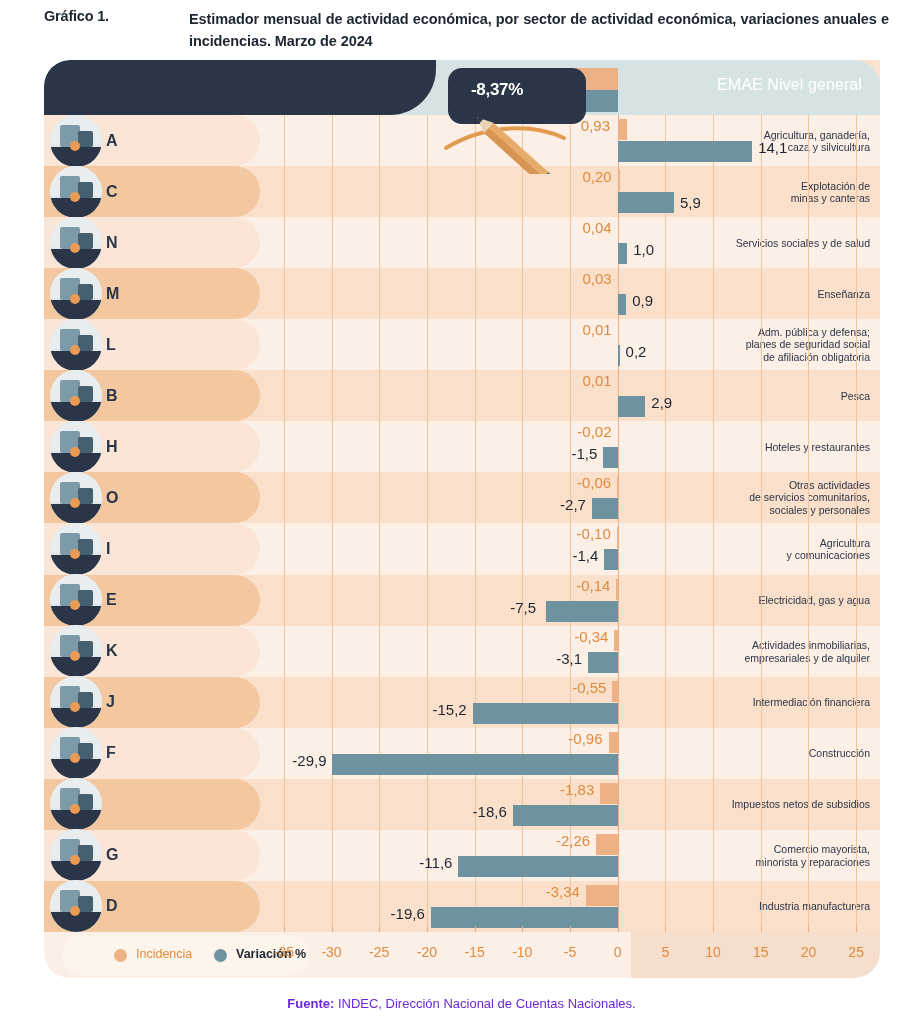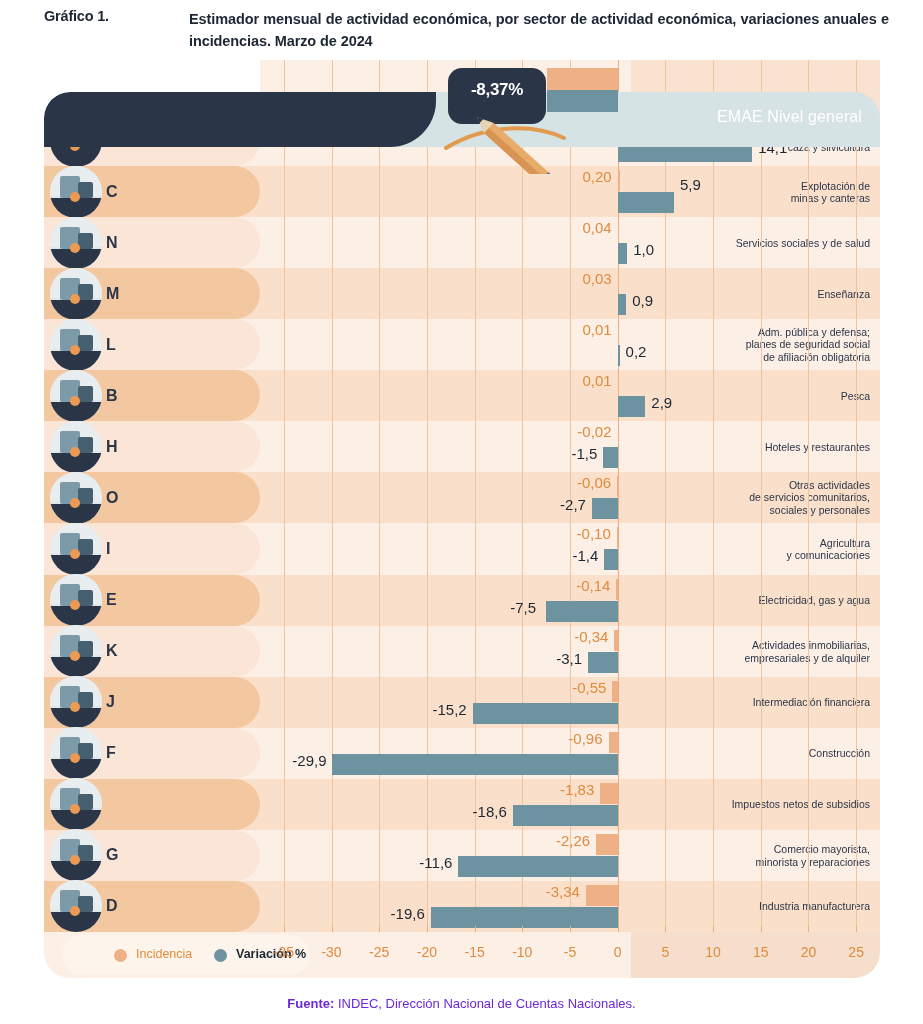--- a/index.html
+++ b/index.html
@@ -37,21 +37,20 @@
   .plot-bg-pos{
     position:absolute; left:587px; top:0; width:249px; height:872px;
     background:#fae2d1;
   }
   
   #emae-row{
     position:absolute; left:0; top:0; width:836px; height:55px;
     background:#d6e3e5;
     border-top-left-radius:26px; border-top-right-radius:26px;
     overflow:hidden;
-    margin-top:32px;
   }
   #emae-pill{
     position:absolute; left:0; top:0; width:392px; height:55px;
     background:#2b3548;
     border-top-left-radius:26px;
     border-bottom-right-radius:46px;
   }
   #emae-title{
     position:absolute; right:18px; top:16px;
     color:#ffffff; font-size:16px; letter-spacing:.1px;
@@ -115,21 +114,21 @@
   .bar-inc{ background:#eeb185; }
   .bar-var{ background:#6d93a1; }
   .val{
     position:absolute; font-size:15px; white-space:nowrap;
   }
   .val-inc{ color:#e08b3e; }
   .val-var{ color:#1d2733; }
   
   #callout{
     position:absolute; left:404px; top:8px; width:98px; height:56px;
-    background:#2b3548; border-radius:14px;
+    background:#2b3548; border-radius:14px;padding-left:40px;
   }
   #callout span{
     position:absolute; left:0; top:12px; width:98px; text-align:center;
     color:#fff; font-size:17px; font-weight:bold; letter-spacing:-.3px;
   }
   #pencil{ position:absolute; left:398px; top:44px; width:160px; height:70px; }
   
   #axis-band{
     position:absolute; left:0; top:872px; width:836px; height:46px;
   }
@@ -439,21 +438,21 @@
       <div class="grid-line" style="left: 812.154px; height: 872px;"></div>
     </div>
   <div id="bars-layer">
       <div class="bar bar-inc" style="left: 573.692px; top: 59px; width: 8.87077px; height: 21px;"></div>
       <div class="val val-inc" style="top: 57px; right: 270px;">0,93</div>
       <div class="bar bar-var" style="left: 573.692px; top: 81px; width: 134.492px; height: 21px;"></div>
       <div class="val val-var" style="top: 79px; left: 714.185px;">14,1</div>
       <div class="bar bar-inc" style="left: 573.692px; top: 110.06px; width: 1.90769px; height: 21px;"></div>
       <div class="val val-inc" style="top: 108.06px; right: 268.308px;">0,20</div>
       <div class="bar bar-var" style="left: 573.692px; top: 132.06px; width: 56.2769px; height: 21px;"></div>
-      <div class="val val-var" style="top: 116px; left: 635.969px;">5,9</div>
+      <div class="val val-var" style="top: 134px; left: 635.969px;">5,9</div>
       <div class="bar bar-inc" style="left: 573.692px; top: 161.12px; width: 1.5px; height: 21px;"></div>
       <div class="val val-inc" style="top: 159.12px; right: 268.308px;">0,04</div>
       <div class="bar bar-var" style="left: 573.692px; top: 183.12px; width: 9.53846px; height: 21px;"></div>
       <div class="val val-var" style="top: 181.12px; left: 589.231px;">1,0</div>
       <div class="bar bar-inc" style="left: 573.692px; top: 212.18px; width: 1.5px; height: 21px;"></div>
       <div class="val val-inc" style="top: 210.18px; right: 268.308px;">0,03</div>
       <div class="bar bar-var" style="left: 573.692px; top: 234.18px; width: 8.58462px; height: 21px;"></div>
       <div class="val val-var" style="top: 232.18px; left: 588.277px;">0,9</div>
       <div class="bar bar-inc" style="left: 573.692px; top: 263.24px; width: 1.5px; height: 21px;"></div>
       <div class="val val-inc" style="top: 261.24px; right: 268.308px;">0,01</div>

